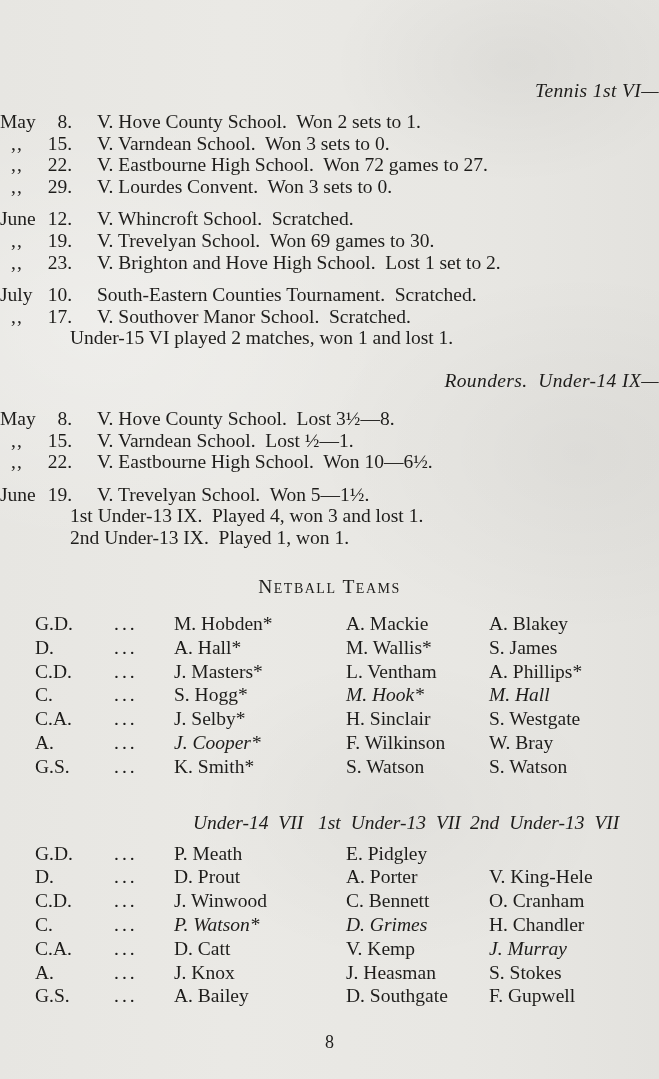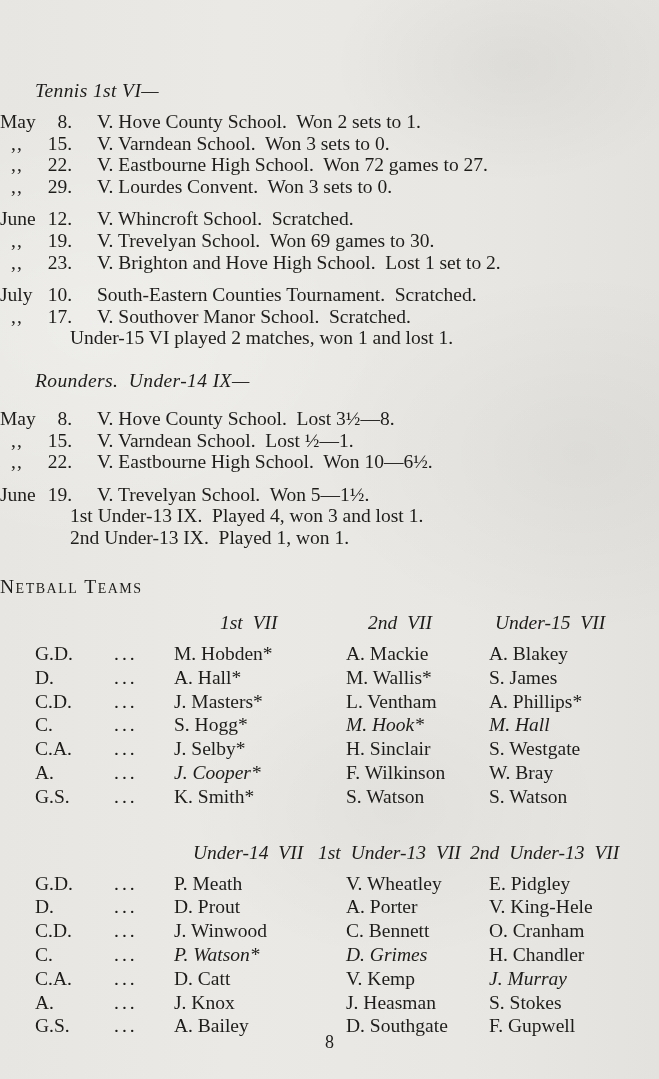--- a/index.html
+++ b/index.html
@@ -12,30 +12,30 @@
       radial-gradient(ellipse 380px 260px at 88% 42%, rgba(0,0,0,0.035), transparent 70%),
       radial-gradient(ellipse 300px 220px at 60% 75%, rgba(0,0,0,0.03), transparent 70%),
       radial-gradient(ellipse 420px 320px at 15% 30%, rgba(255,255,255,0.28), transparent 70%),
       linear-gradient(90deg,#e7e6e2 0%,#eae9e5 35%,#e8e7e3 70%,#e3e2de 100%);
   }
   .sec{position:absolute;left:0;width:659px;}
   #tennis{top:80px;}
   #rounders{top:370px;}
   #netball{top:576px;}
   .sec-heading{font-style:italic;font-weight:normal;font-size:19.5px;
-    margin:0 0 9px 35px;letter-spacing:.4px;line-height:22px;white-space:pre-wrap;}
+    margin:0 0 9px 35px;letter-spacing:.4px;line-height:22px;white-space:pre-wrap;text-align:right;}
   #rounders .sec-heading{margin-bottom:16px;}
   .grp{margin:0 0 11px 0;}
   .row{display:flex;line-height:21.6px;}
   .month{width:42px;flex:none;}
   .month.ditto{padding-left:11px;box-sizing:border-box;letter-spacing:1px;}
   .day{width:30px;flex:none;text-align:right;}
   .txt{margin-left:25px;white-space:pre-wrap;}
   .note{margin-left:70px;line-height:21.6px;white-space:pre-wrap;}
-  .nb-title{font-variant:small-caps;letter-spacing:1.5px;
+  .nb-title{text-align:center;font-variant:small-caps;letter-spacing:1.5px;
     font-weight:normal;font-size:19.5px;margin:0 0 14px 0;line-height:22px;}
   .nb-head{position:relative;height:24px;margin-bottom:6px;font-style:italic;}
   .nb-head.second{margin-top:33px;font-style:italic;}
   .nbh{position:absolute;top:0;word-spacing:5px;white-space:nowrap;}
   .t1h1{left:220px;} .t1h2{left:368px;} .t1h3{left:495px;}
   .t2h1{left:193px;} .t2h2{left:318px;} .t2h3{left:470px;}
   .nb-row{display:grid;grid-template-columns:75px 64px 172px 143px auto;
     margin-left:35px;line-height:23.8px;}
   .dots{letter-spacing:3px;padding-left:4px;}
   .it{font-style:italic;}
@@ -129,25 +129,20 @@
           <span class="txt">V. Trevelyan School.  Won 5—1½.</span>
         </div>
       <div class="note">1st Under-13 IX.  Played 4, won 3 and lost 1.</div>
       <div class="note">2nd Under-13 IX.  Played 1, won 1.</div>
     </div>
   </section>
 
   <section class="sec" id="netball">
     <h3 class="nb-title">Netball Teams</h3>
 
-    <div class="nb-head">
-      <span class="nbh t1h1">1st VII</span>
-      <span class="nbh t1h2">2nd VII</span>
-      <span class="nbh t1h3">Under-15 VII</span>
-    </div>
     <div>
       <div class="nb-row">
           <span class="pos">G.D.</span>
           <span class="dots">...</span>
           <span>M. Hobden*</span>
           <span>A. Mackie</span>
           <span>A. Blakey</span>
         </div>
       <div class="nb-row">
           <span class="pos">D.</span>
@@ -196,21 +191,20 @@
     <div class="nb-head second">
       <span class="nbh t2h1">Under-14 VII</span>
       <span class="nbh t2h2">1st Under-13 VII</span>
       <span class="nbh t2h3">2nd Under-13 VII</span>
     </div>
     <div>
       <div class="nb-row">
           <span class="pos">G.D.</span>
           <span class="dots">...</span>
           <span>P. Meath</span>
-          <span>V. Wheatley</span>
           <span>E. Pidgley</span>
         </div>
       <div class="nb-row">
           <span class="pos">D.</span>
           <span class="dots">...</span>
           <span>D. Prout</span>
           <span>A. Porter</span>
           <span>V. King-Hele</span>
         </div>
       <div class="nb-row">

